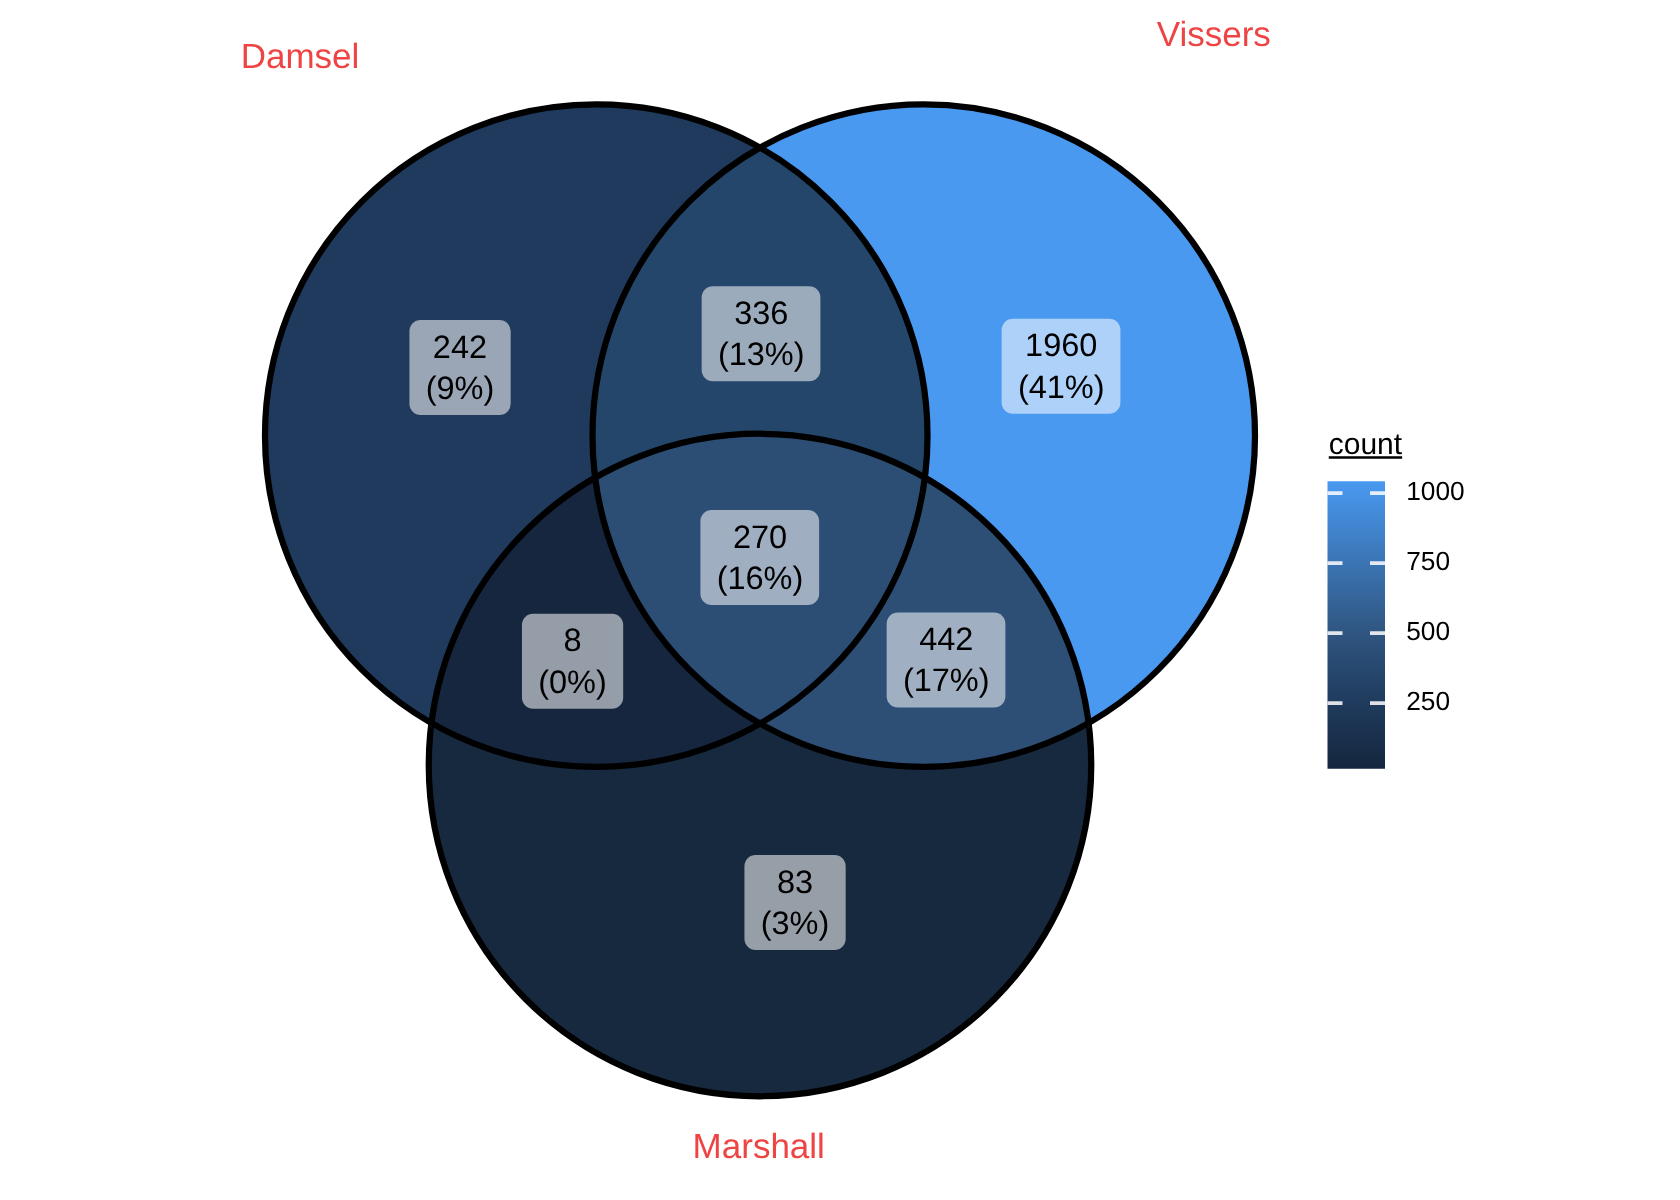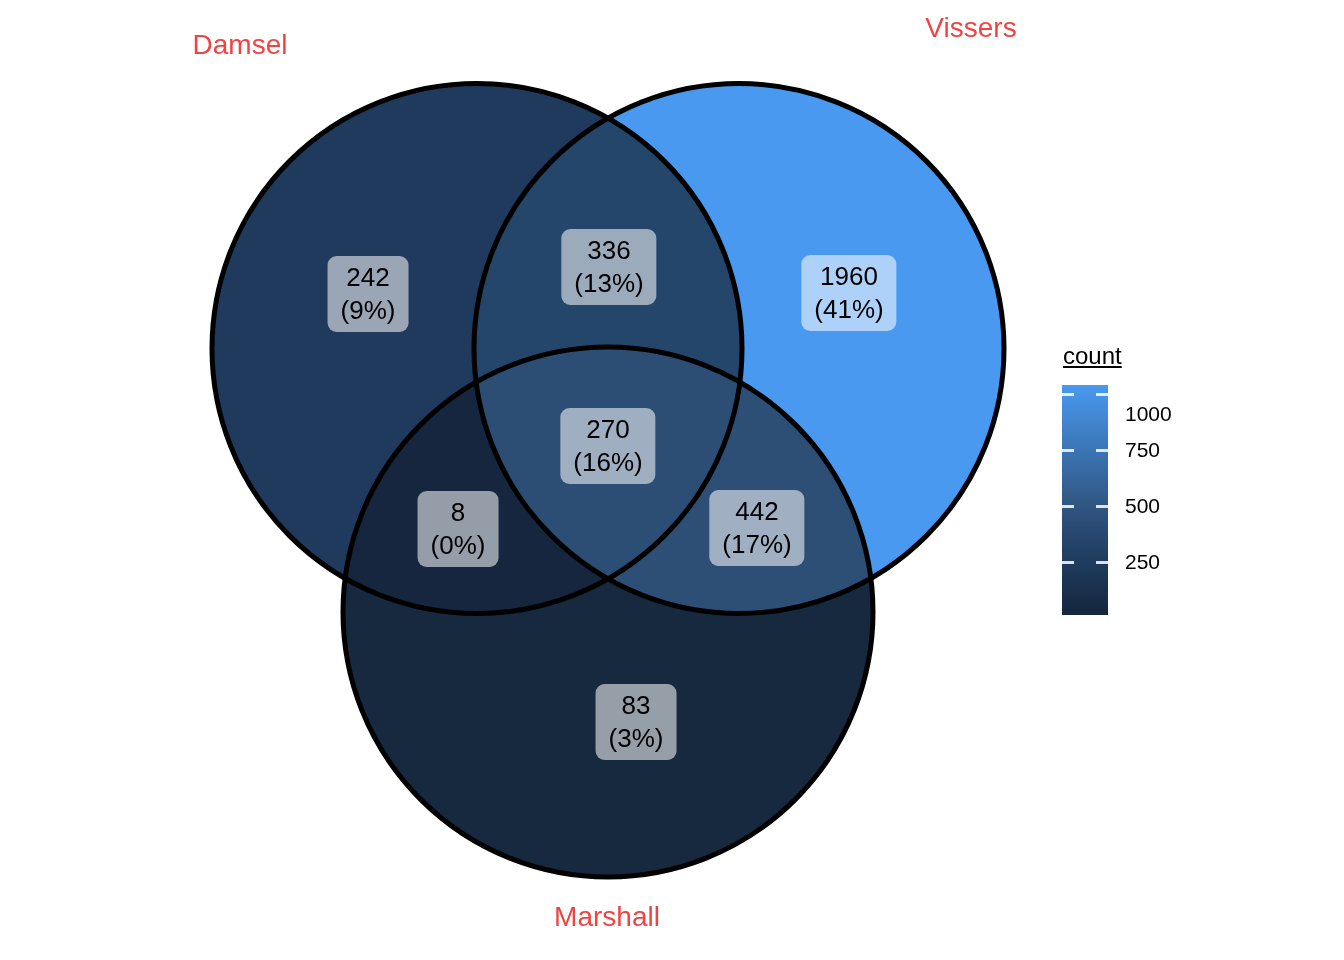--- a/index.html
+++ b/index.html
@@ -161,19 +161,19 @@
     <div class="legend-bar">
       <div class="legend-tick left" style="top:8px;"></div>
       <div class="legend-tick right" style="top:8px;"></div>
       <div class="legend-tick left" style="top:64px;"></div>
       <div class="legend-tick right" style="top:64px;"></div>
       <div class="legend-tick left" style="top:120px;"></div>
       <div class="legend-tick right" style="top:120px;"></div>
       <div class="legend-tick left" style="top:176px;"></div>
       <div class="legend-tick right" style="top:176px;"></div>
     </div>
-    <div class="legend-tick-label" style="top:54px;margin-top:20px;">1000</div>
+    <div class="legend-tick-label" style="top:54px;">1000</div>
     <div class="legend-tick-label" style="top:110px;">750</div>
     <div class="legend-tick-label" style="top:166px;">500</div>
     <div class="legend-tick-label" style="top:222px;">250</div>
   </div>
 
 </div>
 
 </body></html>

